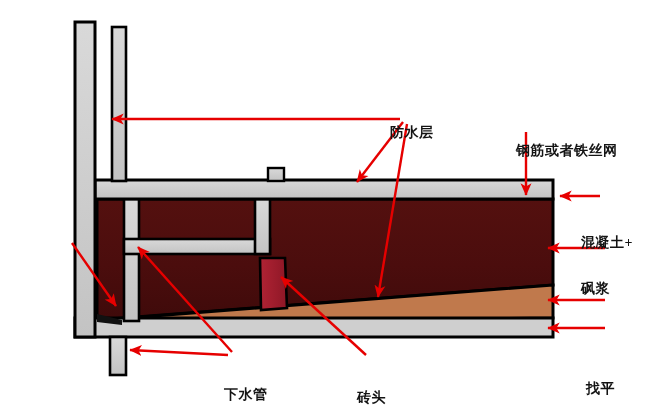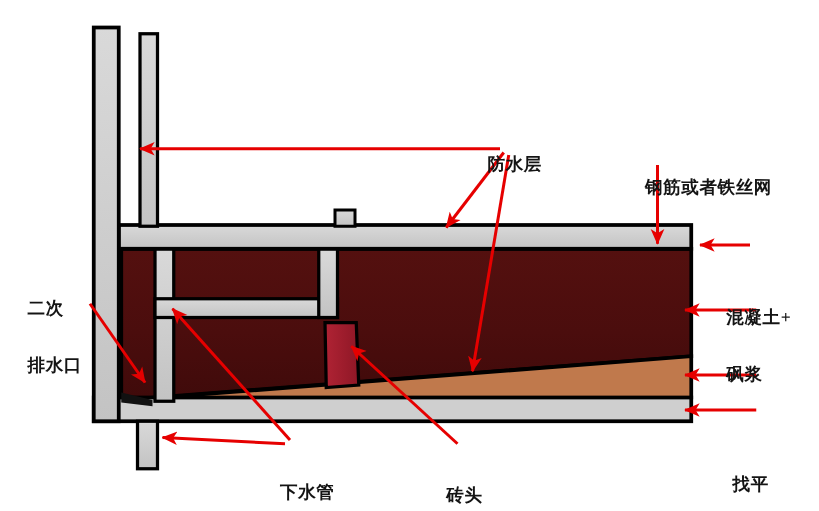--- a/index.html
+++ b/index.html
@@ -139,35 +139,31 @@
   </svg>
 
   <div class="callout left" style="left:390px; top:95px;">
     <div>防水层</div>
   </div>
 
   <div class="callout left" style="left:516px; top:113px;">
     <div>钢筋或者铁丝网</div>
   </div>
 
-  <div class="callout left" style="left:581px; top:217px;">
+  <div class="callout left" style="left:581px; top:205px;">
     <div>混凝土+</div>
     <div>砜浆</div>
   </div>
 
 
   <div class="callout left" style="left:586px; top:303px;margin-top:48px;">
     <div>找平</div>
   </div>
 
 
-  <div class="callout left" style="left:22px; top:210px;">
-    <div>二次</div>
-    <div>排水口</div>
-  </div>
 
   <div class="callout left" style="left:224px; top:357px;">
     <div>下水管</div>
   </div>
 
   <div class="callout left" style="left:357px; top:360px;">
     <div>砖头</div>
   </div>
 
 </div>

